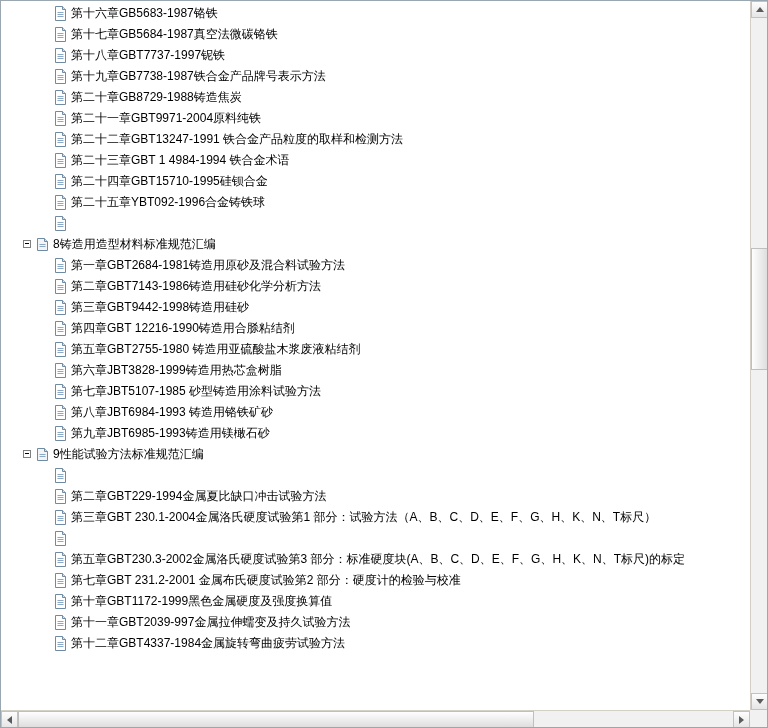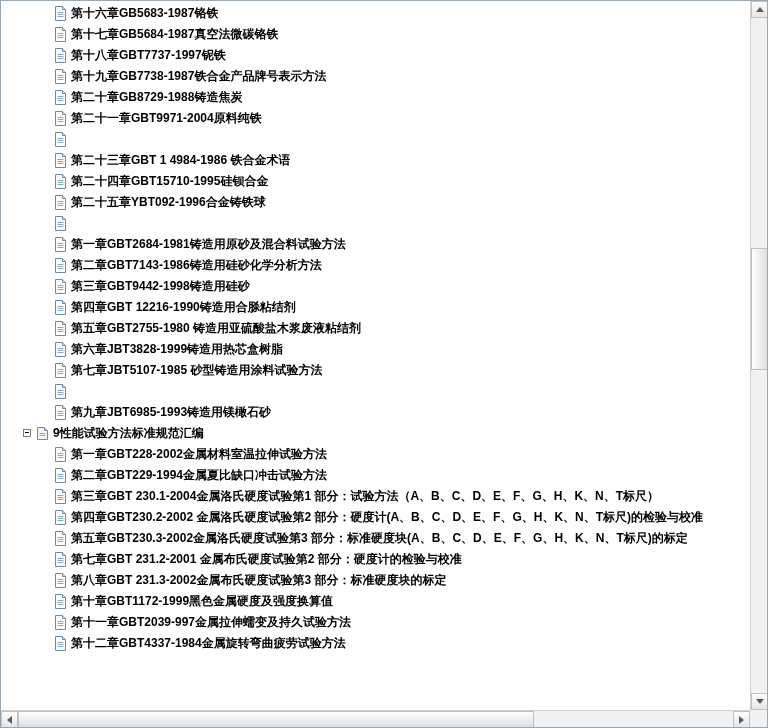--- a/index.html
+++ b/index.html
@@ -27,21 +27,20 @@
   #tree-viewport {
     position: absolute;
     left: 0;
     top: 0;
     right: 17px;
     bottom: 17px;
     overflow: hidden;
     background: #ffffff;
     padding-top: 2px;
     box-sizing: border-box;
-    font-weight: bold;
   }
   .row {
     display: flex;
     align-items: center;
     height: 21px;
     line-height: 21px;
     white-space: nowrap;
     padding-left: 2px;
   }
   .indent {
@@ -254,34 +253,35 @@
           <span class="expander"></span>
           <span class="icon-doc">
             <svg width="13" height="15" viewBox="0 0 13 15" xmlns="http://www.w3.org/2000/svg">
               <path d="M1.5 0.5 H8.5 L11.5 3.5 V14.5 H1.5 Z" fill="#ffffff" stroke="#6f8ba4" stroke-width="1"></path>
               <path d="M8.5 0.5 V3.5 H11.5" fill="#d5e3f0" stroke="#6f8ba4" stroke-width="1"></path>
               <line x1="3.5" y1="6.5" x2="9.5" y2="6.5" stroke="#8ba9c6" stroke-width="1"></line>
               <line x1="3.5" y1="8.5" x2="9.5" y2="8.5" stroke="#8ba9c6" stroke-width="1"></line>
               <line x1="3.5" y1="10.5" x2="9.5" y2="10.5" stroke="#8ba9c6" stroke-width="1"></line>
             </svg>
           </span>
-        </div>
-        <div class="row">
-          <span class="indent" style="width: 36px;"></span>
-          <span class="expander"></span>
-          <span class="icon-doc">
-            <svg width="13" height="15" viewBox="0 0 13 15" xmlns="http://www.w3.org/2000/svg">
-              <path d="M1.5 0.5 H8.5 L11.5 3.5 V14.5 H1.5 Z" fill="#ffffff" stroke="#6f8ba4" stroke-width="1"></path>
-              <path d="M8.5 0.5 V3.5 H11.5" fill="#d5e3f0" stroke="#6f8ba4" stroke-width="1"></path>
-              <line x1="3.5" y1="6.5" x2="9.5" y2="6.5" stroke="#8ba9c6" stroke-width="1"></line>
-              <line x1="3.5" y1="8.5" x2="9.5" y2="8.5" stroke="#8ba9c6" stroke-width="1"></line>
-              <line x1="3.5" y1="10.5" x2="9.5" y2="10.5" stroke="#8ba9c6" stroke-width="1"></line>
-            </svg>
-          </span>
-          <span class="label">第二十三章GBT 1 4984-1986 铁合金术语</span>
+          <span class="label">第二十二章GBT13247-1991 铁合金产品粒度的取样和检测方法</span>
+        </div>
+        <div class="row">
+          <span class="indent" style="width: 36px;"></span>
+          <span class="expander"></span>
+          <span class="icon-doc">
+            <svg width="13" height="15" viewBox="0 0 13 15" xmlns="http://www.w3.org/2000/svg">
+              <path d="M1.5 0.5 H8.5 L11.5 3.5 V14.5 H1.5 Z" fill="#ffffff" stroke="#6f8ba4" stroke-width="1"></path>
+              <path d="M8.5 0.5 V3.5 H11.5" fill="#d5e3f0" stroke="#6f8ba4" stroke-width="1"></path>
+              <line x1="3.5" y1="6.5" x2="9.5" y2="6.5" stroke="#8ba9c6" stroke-width="1"></line>
+              <line x1="3.5" y1="8.5" x2="9.5" y2="8.5" stroke="#8ba9c6" stroke-width="1"></line>
+              <line x1="3.5" y1="10.5" x2="9.5" y2="10.5" stroke="#8ba9c6" stroke-width="1"></line>
+            </svg>
+          </span>
+          <span class="label">第二十三章GBT 1 4984-1994 铁合金术语</span>
         </div>
         <div class="row">
           <span class="indent" style="width: 36px;"></span>
           <span class="expander"></span>
           <span class="icon-doc">
             <svg width="13" height="15" viewBox="0 0 13 15" xmlns="http://www.w3.org/2000/svg">
               <path d="M1.5 0.5 H8.5 L11.5 3.5 V14.5 H1.5 Z" fill="#ffffff" stroke="#6f8ba4" stroke-width="1"></path>
               <path d="M8.5 0.5 V3.5 H11.5" fill="#d5e3f0" stroke="#6f8ba4" stroke-width="1"></path>
               <line x1="3.5" y1="6.5" x2="9.5" y2="6.5" stroke="#8ba9c6" stroke-width="1"></line>
               <line x1="3.5" y1="8.5" x2="9.5" y2="8.5" stroke="#8ba9c6" stroke-width="1"></line>
@@ -309,172 +309,185 @@
           <span class="expander"></span>
           <span class="icon-doc">
             <svg width="13" height="15" viewBox="0 0 13 15" xmlns="http://www.w3.org/2000/svg">
               <path d="M1.5 0.5 H8.5 L11.5 3.5 V14.5 H1.5 Z" fill="#ffffff" stroke="#6f8ba4" stroke-width="1"></path>
               <path d="M8.5 0.5 V3.5 H11.5" fill="#d5e3f0" stroke="#6f8ba4" stroke-width="1"></path>
               <line x1="3.5" y1="6.5" x2="9.5" y2="6.5" stroke="#8ba9c6" stroke-width="1"></line>
               <line x1="3.5" y1="8.5" x2="9.5" y2="8.5" stroke="#8ba9c6" stroke-width="1"></line>
               <line x1="3.5" y1="10.5" x2="9.5" y2="10.5" stroke="#8ba9c6" stroke-width="1"></line>
             </svg>
           </span>
-        </div>
-        <div class="row">
-          <span class="indent" style="width: 36px;"></span>
-          <span class="expander"></span>
-          <span class="icon-doc">
-            <svg width="13" height="15" viewBox="0 0 13 15" xmlns="http://www.w3.org/2000/svg">
-              <path d="M1.5 0.5 H8.5 L11.5 3.5 V14.5 H1.5 Z" fill="#ffffff" stroke="#6f8ba4" stroke-width="1"></path>
-              <path d="M8.5 0.5 V3.5 H11.5" fill="#d5e3f0" stroke="#6f8ba4" stroke-width="1"></path>
-              <line x1="3.5" y1="6.5" x2="9.5" y2="6.5" stroke="#8ba9c6" stroke-width="1"></line>
-              <line x1="3.5" y1="8.5" x2="9.5" y2="8.5" stroke="#8ba9c6" stroke-width="1"></line>
-              <line x1="3.5" y1="10.5" x2="9.5" y2="10.5" stroke="#8ba9c6" stroke-width="1"></line>
-            </svg>
-          </span>
-          <span class="label">第一章GBT2684-1981铸造用原砂及混合料试验方法</span>
-        </div>
-        <div class="row">
-          <span class="indent" style="width: 36px;"></span>
-          <span class="expander"></span>
-          <span class="icon-doc">
-            <svg width="13" height="15" viewBox="0 0 13 15" xmlns="http://www.w3.org/2000/svg">
-              <path d="M1.5 0.5 H8.5 L11.5 3.5 V14.5 H1.5 Z" fill="#ffffff" stroke="#6f8ba4" stroke-width="1"></path>
-              <path d="M8.5 0.5 V3.5 H11.5" fill="#d5e3f0" stroke="#6f8ba4" stroke-width="1"></path>
-              <line x1="3.5" y1="6.5" x2="9.5" y2="6.5" stroke="#8ba9c6" stroke-width="1"></line>
-              <line x1="3.5" y1="8.5" x2="9.5" y2="8.5" stroke="#8ba9c6" stroke-width="1"></line>
-              <line x1="3.5" y1="10.5" x2="9.5" y2="10.5" stroke="#8ba9c6" stroke-width="1"></line>
-            </svg>
-          </span>
-          <span class="label">第二章GBT7143-1986铸造用硅砂化学分析方法</span>
-        </div>
-        <div class="row">
-          <span class="indent" style="width: 36px;"></span>
-          <span class="expander"></span>
-          <span class="icon-doc">
-            <svg width="13" height="15" viewBox="0 0 13 15" xmlns="http://www.w3.org/2000/svg">
-              <path d="M1.5 0.5 H8.5 L11.5 3.5 V14.5 H1.5 Z" fill="#ffffff" stroke="#6f8ba4" stroke-width="1"></path>
-              <path d="M8.5 0.5 V3.5 H11.5" fill="#d5e3f0" stroke="#6f8ba4" stroke-width="1"></path>
-              <line x1="3.5" y1="6.5" x2="9.5" y2="6.5" stroke="#8ba9c6" stroke-width="1"></line>
-              <line x1="3.5" y1="8.5" x2="9.5" y2="8.5" stroke="#8ba9c6" stroke-width="1"></line>
-              <line x1="3.5" y1="10.5" x2="9.5" y2="10.5" stroke="#8ba9c6" stroke-width="1"></line>
-            </svg>
-          </span>
-          <span class="label">第三章GBT9442-1998铸造用硅砂</span>
-        </div>
-        <div class="row">
-          <span class="indent" style="width: 36px;"></span>
-          <span class="expander"></span>
-          <span class="icon-doc">
-            <svg width="13" height="15" viewBox="0 0 13 15" xmlns="http://www.w3.org/2000/svg">
-              <path d="M1.5 0.5 H8.5 L11.5 3.5 V14.5 H1.5 Z" fill="#ffffff" stroke="#6f8ba4" stroke-width="1"></path>
-              <path d="M8.5 0.5 V3.5 H11.5" fill="#d5e3f0" stroke="#6f8ba4" stroke-width="1"></path>
-              <line x1="3.5" y1="6.5" x2="9.5" y2="6.5" stroke="#8ba9c6" stroke-width="1"></line>
-              <line x1="3.5" y1="8.5" x2="9.5" y2="8.5" stroke="#8ba9c6" stroke-width="1"></line>
-              <line x1="3.5" y1="10.5" x2="9.5" y2="10.5" stroke="#8ba9c6" stroke-width="1"></line>
-            </svg>
-          </span>
-          <span class="label">第四章GBT 12216-1990铸造用合脎粘结剂</span>
-        </div>
-        <div class="row">
-          <span class="indent" style="width: 36px;"></span>
-          <span class="expander"></span>
-          <span class="icon-doc">
-            <svg width="13" height="15" viewBox="0 0 13 15" xmlns="http://www.w3.org/2000/svg">
-              <path d="M1.5 0.5 H8.5 L11.5 3.5 V14.5 H1.5 Z" fill="#ffffff" stroke="#6f8ba4" stroke-width="1"></path>
-              <path d="M8.5 0.5 V3.5 H11.5" fill="#d5e3f0" stroke="#6f8ba4" stroke-width="1"></path>
-              <line x1="3.5" y1="6.5" x2="9.5" y2="6.5" stroke="#8ba9c6" stroke-width="1"></line>
-              <line x1="3.5" y1="8.5" x2="9.5" y2="8.5" stroke="#8ba9c6" stroke-width="1"></line>
-              <line x1="3.5" y1="10.5" x2="9.5" y2="10.5" stroke="#8ba9c6" stroke-width="1"></line>
-            </svg>
-          </span>
-          <span class="label">第五章GBT2755-1980 铸造用亚硫酸盐木浆废液粘结剂</span>
-        </div>
-        <div class="row">
-          <span class="indent" style="width: 36px;"></span>
-          <span class="expander"></span>
-          <span class="icon-doc">
-            <svg width="13" height="15" viewBox="0 0 13 15" xmlns="http://www.w3.org/2000/svg">
-              <path d="M1.5 0.5 H8.5 L11.5 3.5 V14.5 H1.5 Z" fill="#ffffff" stroke="#6f8ba4" stroke-width="1"></path>
-              <path d="M8.5 0.5 V3.5 H11.5" fill="#d5e3f0" stroke="#6f8ba4" stroke-width="1"></path>
-              <line x1="3.5" y1="6.5" x2="9.5" y2="6.5" stroke="#8ba9c6" stroke-width="1"></line>
-              <line x1="3.5" y1="8.5" x2="9.5" y2="8.5" stroke="#8ba9c6" stroke-width="1"></line>
-              <line x1="3.5" y1="10.5" x2="9.5" y2="10.5" stroke="#8ba9c6" stroke-width="1"></line>
-            </svg>
-          </span>
-          <span class="label">第六章JBT3828-1999铸造用热芯盒树脂</span>
-        </div>
-        <div class="row">
-          <span class="indent" style="width: 36px;"></span>
-          <span class="expander"></span>
-          <span class="icon-doc">
-            <svg width="13" height="15" viewBox="0 0 13 15" xmlns="http://www.w3.org/2000/svg">
-              <path d="M1.5 0.5 H8.5 L11.5 3.5 V14.5 H1.5 Z" fill="#ffffff" stroke="#6f8ba4" stroke-width="1"></path>
-              <path d="M8.5 0.5 V3.5 H11.5" fill="#d5e3f0" stroke="#6f8ba4" stroke-width="1"></path>
-              <line x1="3.5" y1="6.5" x2="9.5" y2="6.5" stroke="#8ba9c6" stroke-width="1"></line>
-              <line x1="3.5" y1="8.5" x2="9.5" y2="8.5" stroke="#8ba9c6" stroke-width="1"></line>
-              <line x1="3.5" y1="10.5" x2="9.5" y2="10.5" stroke="#8ba9c6" stroke-width="1"></line>
-            </svg>
-          </span>
-          <span class="label">第七章JBT5107-1985 砂型铸造用涂料试验方法</span>
-        </div>
-        <div class="row">
-          <span class="indent" style="width: 36px;"></span>
-          <span class="expander"></span>
-          <span class="icon-doc">
-            <svg width="13" height="15" viewBox="0 0 13 15" xmlns="http://www.w3.org/2000/svg">
-              <path d="M1.5 0.5 H8.5 L11.5 3.5 V14.5 H1.5 Z" fill="#ffffff" stroke="#6f8ba4" stroke-width="1"></path>
-              <path d="M8.5 0.5 V3.5 H11.5" fill="#d5e3f0" stroke="#6f8ba4" stroke-width="1"></path>
-              <line x1="3.5" y1="6.5" x2="9.5" y2="6.5" stroke="#8ba9c6" stroke-width="1"></line>
-              <line x1="3.5" y1="8.5" x2="9.5" y2="8.5" stroke="#8ba9c6" stroke-width="1"></line>
-              <line x1="3.5" y1="10.5" x2="9.5" y2="10.5" stroke="#8ba9c6" stroke-width="1"></line>
-            </svg>
-          </span>
-        </div>
-        <div class="row">
-          <span class="indent" style="width: 36px;"></span>
-          <span class="expander"></span>
-          <span class="icon-doc">
-            <svg width="13" height="15" viewBox="0 0 13 15" xmlns="http://www.w3.org/2000/svg">
-              <path d="M1.5 0.5 H8.5 L11.5 3.5 V14.5 H1.5 Z" fill="#ffffff" stroke="#6f8ba4" stroke-width="1"></path>
-              <path d="M8.5 0.5 V3.5 H11.5" fill="#d5e3f0" stroke="#6f8ba4" stroke-width="1"></path>
-              <line x1="3.5" y1="6.5" x2="9.5" y2="6.5" stroke="#8ba9c6" stroke-width="1"></line>
-              <line x1="3.5" y1="8.5" x2="9.5" y2="8.5" stroke="#8ba9c6" stroke-width="1"></line>
-              <line x1="3.5" y1="10.5" x2="9.5" y2="10.5" stroke="#8ba9c6" stroke-width="1"></line>
-            </svg>
-          </span>
-          <span class="label">第九章JBT6985-1993铸造用镁橄石砂</span>
         </div>
         <div class="row group">
           <span class="indent" style="width: 18px;"></span>
           <span class="expander has-box"></span>
           <span class="icon-doc">
             <svg width="13" height="15" viewBox="0 0 13 15" xmlns="http://www.w3.org/2000/svg">
               <path d="M1.5 1.5 H8.5 L11.5 4.5 V13.5 H1.5 Z" fill="#f4f4f4" stroke="#6f8ba4" stroke-width="1"></path>
               <path d="M8.5 1.5 V4.5 H11.5" fill="#cfdceb" stroke="#6f8ba4" stroke-width="1"></path>
               <line x1="3.5" y1="7.5" x2="9.5" y2="7.5" stroke="#8ba9c6" stroke-width="1"></line>
               <line x1="3.5" y1="9.5" x2="9.5" y2="9.5" stroke="#8ba9c6" stroke-width="1"></line>
             </svg>
           </span>
+          <span class="label">8铸造用造型材料标准规范汇编</span>
+        </div>
+        <div class="row">
+          <span class="indent" style="width: 36px;"></span>
+          <span class="expander"></span>
+          <span class="icon-doc">
+            <svg width="13" height="15" viewBox="0 0 13 15" xmlns="http://www.w3.org/2000/svg">
+              <path d="M1.5 0.5 H8.5 L11.5 3.5 V14.5 H1.5 Z" fill="#ffffff" stroke="#6f8ba4" stroke-width="1"></path>
+              <path d="M8.5 0.5 V3.5 H11.5" fill="#d5e3f0" stroke="#6f8ba4" stroke-width="1"></path>
+              <line x1="3.5" y1="6.5" x2="9.5" y2="6.5" stroke="#8ba9c6" stroke-width="1"></line>
+              <line x1="3.5" y1="8.5" x2="9.5" y2="8.5" stroke="#8ba9c6" stroke-width="1"></line>
+              <line x1="3.5" y1="10.5" x2="9.5" y2="10.5" stroke="#8ba9c6" stroke-width="1"></line>
+            </svg>
+          </span>
+          <span class="label">第一章GBT2684-1981铸造用原砂及混合料试验方法</span>
+        </div>
+        <div class="row">
+          <span class="indent" style="width: 36px;"></span>
+          <span class="expander"></span>
+          <span class="icon-doc">
+            <svg width="13" height="15" viewBox="0 0 13 15" xmlns="http://www.w3.org/2000/svg">
+              <path d="M1.5 0.5 H8.5 L11.5 3.5 V14.5 H1.5 Z" fill="#ffffff" stroke="#6f8ba4" stroke-width="1"></path>
+              <path d="M8.5 0.5 V3.5 H11.5" fill="#d5e3f0" stroke="#6f8ba4" stroke-width="1"></path>
+              <line x1="3.5" y1="6.5" x2="9.5" y2="6.5" stroke="#8ba9c6" stroke-width="1"></line>
+              <line x1="3.5" y1="8.5" x2="9.5" y2="8.5" stroke="#8ba9c6" stroke-width="1"></line>
+              <line x1="3.5" y1="10.5" x2="9.5" y2="10.5" stroke="#8ba9c6" stroke-width="1"></line>
+            </svg>
+          </span>
+          <span class="label">第二章GBT7143-1986铸造用硅砂化学分析方法</span>
+        </div>
+        <div class="row">
+          <span class="indent" style="width: 36px;"></span>
+          <span class="expander"></span>
+          <span class="icon-doc">
+            <svg width="13" height="15" viewBox="0 0 13 15" xmlns="http://www.w3.org/2000/svg">
+              <path d="M1.5 0.5 H8.5 L11.5 3.5 V14.5 H1.5 Z" fill="#ffffff" stroke="#6f8ba4" stroke-width="1"></path>
+              <path d="M8.5 0.5 V3.5 H11.5" fill="#d5e3f0" stroke="#6f8ba4" stroke-width="1"></path>
+              <line x1="3.5" y1="6.5" x2="9.5" y2="6.5" stroke="#8ba9c6" stroke-width="1"></line>
+              <line x1="3.5" y1="8.5" x2="9.5" y2="8.5" stroke="#8ba9c6" stroke-width="1"></line>
+              <line x1="3.5" y1="10.5" x2="9.5" y2="10.5" stroke="#8ba9c6" stroke-width="1"></line>
+            </svg>
+          </span>
+          <span class="label">第三章GBT9442-1998铸造用硅砂</span>
+        </div>
+        <div class="row">
+          <span class="indent" style="width: 36px;"></span>
+          <span class="expander"></span>
+          <span class="icon-doc">
+            <svg width="13" height="15" viewBox="0 0 13 15" xmlns="http://www.w3.org/2000/svg">
+              <path d="M1.5 0.5 H8.5 L11.5 3.5 V14.5 H1.5 Z" fill="#ffffff" stroke="#6f8ba4" stroke-width="1"></path>
+              <path d="M8.5 0.5 V3.5 H11.5" fill="#d5e3f0" stroke="#6f8ba4" stroke-width="1"></path>
+              <line x1="3.5" y1="6.5" x2="9.5" y2="6.5" stroke="#8ba9c6" stroke-width="1"></line>
+              <line x1="3.5" y1="8.5" x2="9.5" y2="8.5" stroke="#8ba9c6" stroke-width="1"></line>
+              <line x1="3.5" y1="10.5" x2="9.5" y2="10.5" stroke="#8ba9c6" stroke-width="1"></line>
+            </svg>
+          </span>
+          <span class="label">第四章GBT 12216-1990铸造用合脎粘结剂</span>
+        </div>
+        <div class="row">
+          <span class="indent" style="width: 36px;"></span>
+          <span class="expander"></span>
+          <span class="icon-doc">
+            <svg width="13" height="15" viewBox="0 0 13 15" xmlns="http://www.w3.org/2000/svg">
+              <path d="M1.5 0.5 H8.5 L11.5 3.5 V14.5 H1.5 Z" fill="#ffffff" stroke="#6f8ba4" stroke-width="1"></path>
+              <path d="M8.5 0.5 V3.5 H11.5" fill="#d5e3f0" stroke="#6f8ba4" stroke-width="1"></path>
+              <line x1="3.5" y1="6.5" x2="9.5" y2="6.5" stroke="#8ba9c6" stroke-width="1"></line>
+              <line x1="3.5" y1="8.5" x2="9.5" y2="8.5" stroke="#8ba9c6" stroke-width="1"></line>
+              <line x1="3.5" y1="10.5" x2="9.5" y2="10.5" stroke="#8ba9c6" stroke-width="1"></line>
+            </svg>
+          </span>
+          <span class="label">第五章GBT2755-1980 铸造用亚硫酸盐木浆废液粘结剂</span>
+        </div>
+        <div class="row">
+          <span class="indent" style="width: 36px;"></span>
+          <span class="expander"></span>
+          <span class="icon-doc">
+            <svg width="13" height="15" viewBox="0 0 13 15" xmlns="http://www.w3.org/2000/svg">
+              <path d="M1.5 0.5 H8.5 L11.5 3.5 V14.5 H1.5 Z" fill="#ffffff" stroke="#6f8ba4" stroke-width="1"></path>
+              <path d="M8.5 0.5 V3.5 H11.5" fill="#d5e3f0" stroke="#6f8ba4" stroke-width="1"></path>
+              <line x1="3.5" y1="6.5" x2="9.5" y2="6.5" stroke="#8ba9c6" stroke-width="1"></line>
+              <line x1="3.5" y1="8.5" x2="9.5" y2="8.5" stroke="#8ba9c6" stroke-width="1"></line>
+              <line x1="3.5" y1="10.5" x2="9.5" y2="10.5" stroke="#8ba9c6" stroke-width="1"></line>
+            </svg>
+          </span>
+          <span class="label">第六章JBT3828-1999铸造用热芯盒树脂</span>
+        </div>
+        <div class="row">
+          <span class="indent" style="width: 36px;"></span>
+          <span class="expander"></span>
+          <span class="icon-doc">
+            <svg width="13" height="15" viewBox="0 0 13 15" xmlns="http://www.w3.org/2000/svg">
+              <path d="M1.5 0.5 H8.5 L11.5 3.5 V14.5 H1.5 Z" fill="#ffffff" stroke="#6f8ba4" stroke-width="1"></path>
+              <path d="M8.5 0.5 V3.5 H11.5" fill="#d5e3f0" stroke="#6f8ba4" stroke-width="1"></path>
+              <line x1="3.5" y1="6.5" x2="9.5" y2="6.5" stroke="#8ba9c6" stroke-width="1"></line>
+              <line x1="3.5" y1="8.5" x2="9.5" y2="8.5" stroke="#8ba9c6" stroke-width="1"></line>
+              <line x1="3.5" y1="10.5" x2="9.5" y2="10.5" stroke="#8ba9c6" stroke-width="1"></line>
+            </svg>
+          </span>
+          <span class="label">第七章JBT5107-1985 砂型铸造用涂料试验方法</span>
+        </div>
+        <div class="row">
+          <span class="indent" style="width: 36px;"></span>
+          <span class="expander"></span>
+          <span class="icon-doc">
+            <svg width="13" height="15" viewBox="0 0 13 15" xmlns="http://www.w3.org/2000/svg">
+              <path d="M1.5 0.5 H8.5 L11.5 3.5 V14.5 H1.5 Z" fill="#ffffff" stroke="#6f8ba4" stroke-width="1"></path>
+              <path d="M8.5 0.5 V3.5 H11.5" fill="#d5e3f0" stroke="#6f8ba4" stroke-width="1"></path>
+              <line x1="3.5" y1="6.5" x2="9.5" y2="6.5" stroke="#8ba9c6" stroke-width="1"></line>
+              <line x1="3.5" y1="8.5" x2="9.5" y2="8.5" stroke="#8ba9c6" stroke-width="1"></line>
+              <line x1="3.5" y1="10.5" x2="9.5" y2="10.5" stroke="#8ba9c6" stroke-width="1"></line>
+            </svg>
+          </span>
+          <span class="label">第八章JBT6984-1993 铸造用铬铁矿砂</span>
+        </div>
+        <div class="row">
+          <span class="indent" style="width: 36px;"></span>
+          <span class="expander"></span>
+          <span class="icon-doc">
+            <svg width="13" height="15" viewBox="0 0 13 15" xmlns="http://www.w3.org/2000/svg">
+              <path d="M1.5 0.5 H8.5 L11.5 3.5 V14.5 H1.5 Z" fill="#ffffff" stroke="#6f8ba4" stroke-width="1"></path>
+              <path d="M8.5 0.5 V3.5 H11.5" fill="#d5e3f0" stroke="#6f8ba4" stroke-width="1"></path>
+              <line x1="3.5" y1="6.5" x2="9.5" y2="6.5" stroke="#8ba9c6" stroke-width="1"></line>
+              <line x1="3.5" y1="8.5" x2="9.5" y2="8.5" stroke="#8ba9c6" stroke-width="1"></line>
+              <line x1="3.5" y1="10.5" x2="9.5" y2="10.5" stroke="#8ba9c6" stroke-width="1"></line>
+            </svg>
+          </span>
+          <span class="label">第九章JBT6985-1993铸造用镁橄石砂</span>
+        </div>
+        <div class="row group">
+          <span class="indent" style="width: 18px;"></span>
+          <span class="expander has-box"></span>
+          <span class="icon-doc">
+            <svg width="13" height="15" viewBox="0 0 13 15" xmlns="http://www.w3.org/2000/svg">
+              <path d="M1.5 1.5 H8.5 L11.5 4.5 V13.5 H1.5 Z" fill="#f4f4f4" stroke="#6f8ba4" stroke-width="1"></path>
+              <path d="M8.5 1.5 V4.5 H11.5" fill="#cfdceb" stroke="#6f8ba4" stroke-width="1"></path>
+              <line x1="3.5" y1="7.5" x2="9.5" y2="7.5" stroke="#8ba9c6" stroke-width="1"></line>
+              <line x1="3.5" y1="9.5" x2="9.5" y2="9.5" stroke="#8ba9c6" stroke-width="1"></line>
+            </svg>
+          </span>
           <span class="label">9性能试验方法标准规范汇编</span>
         </div>
         <div class="row">
           <span class="indent" style="width: 36px;"></span>
           <span class="expander"></span>
           <span class="icon-doc">
             <svg width="13" height="15" viewBox="0 0 13 15" xmlns="http://www.w3.org/2000/svg">
               <path d="M1.5 0.5 H8.5 L11.5 3.5 V14.5 H1.5 Z" fill="#ffffff" stroke="#6f8ba4" stroke-width="1"></path>
               <path d="M8.5 0.5 V3.5 H11.5" fill="#d5e3f0" stroke="#6f8ba4" stroke-width="1"></path>
               <line x1="3.5" y1="6.5" x2="9.5" y2="6.5" stroke="#8ba9c6" stroke-width="1"></line>
               <line x1="3.5" y1="8.5" x2="9.5" y2="8.5" stroke="#8ba9c6" stroke-width="1"></line>
               <line x1="3.5" y1="10.5" x2="9.5" y2="10.5" stroke="#8ba9c6" stroke-width="1"></line>
             </svg>
           </span>
-          <span class="label">第一章GBT228-2002金属材料室温拉伸试验方法</span>
         </div>
         <div class="row">
           <span class="indent" style="width: 36px;"></span>
           <span class="expander"></span>
           <span class="icon-doc">
             <svg width="13" height="15" viewBox="0 0 13 15" xmlns="http://www.w3.org/2000/svg">
               <path d="M1.5 0.5 H8.5 L11.5 3.5 V14.5 H1.5 Z" fill="#ffffff" stroke="#6f8ba4" stroke-width="1"></path>
               <path d="M8.5 0.5 V3.5 H11.5" fill="#d5e3f0" stroke="#6f8ba4" stroke-width="1"></path>
               <line x1="3.5" y1="6.5" x2="9.5" y2="6.5" stroke="#8ba9c6" stroke-width="1"></line>
               <line x1="3.5" y1="8.5" x2="9.5" y2="8.5" stroke="#8ba9c6" stroke-width="1"></line>
@@ -502,21 +515,20 @@
           <span class="expander"></span>
           <span class="icon-doc">
             <svg width="13" height="15" viewBox="0 0 13 15" xmlns="http://www.w3.org/2000/svg">
               <path d="M1.5 0.5 H8.5 L11.5 3.5 V14.5 H1.5 Z" fill="#ffffff" stroke="#6f8ba4" stroke-width="1"></path>
               <path d="M8.5 0.5 V3.5 H11.5" fill="#d5e3f0" stroke="#6f8ba4" stroke-width="1"></path>
               <line x1="3.5" y1="6.5" x2="9.5" y2="6.5" stroke="#8ba9c6" stroke-width="1"></line>
               <line x1="3.5" y1="8.5" x2="9.5" y2="8.5" stroke="#8ba9c6" stroke-width="1"></line>
               <line x1="3.5" y1="10.5" x2="9.5" y2="10.5" stroke="#8ba9c6" stroke-width="1"></line>
             </svg>
           </span>
-          <span class="label">第四章GBT230.2-2002 金属洛氏硬度试验第2 部分：硬度计(A、B、C、D、E、F、G、H、K、N、T标尺)的检验与校准</span>
         </div>
         <div class="row">
           <span class="indent" style="width: 36px;"></span>
           <span class="expander"></span>
           <span class="icon-doc">
             <svg width="13" height="15" viewBox="0 0 13 15" xmlns="http://www.w3.org/2000/svg">
               <path d="M1.5 0.5 H8.5 L11.5 3.5 V14.5 H1.5 Z" fill="#ffffff" stroke="#6f8ba4" stroke-width="1"></path>
               <path d="M8.5 0.5 V3.5 H11.5" fill="#d5e3f0" stroke="#6f8ba4" stroke-width="1"></path>
               <line x1="3.5" y1="6.5" x2="9.5" y2="6.5" stroke="#8ba9c6" stroke-width="1"></line>
               <line x1="3.5" y1="8.5" x2="9.5" y2="8.5" stroke="#8ba9c6" stroke-width="1"></line>
@@ -531,34 +543,20 @@
           <span class="icon-doc">
             <svg width="13" height="15" viewBox="0 0 13 15" xmlns="http://www.w3.org/2000/svg">
               <path d="M1.5 0.5 H8.5 L11.5 3.5 V14.5 H1.5 Z" fill="#ffffff" stroke="#6f8ba4" stroke-width="1"></path>
               <path d="M8.5 0.5 V3.5 H11.5" fill="#d5e3f0" stroke="#6f8ba4" stroke-width="1"></path>
               <line x1="3.5" y1="6.5" x2="9.5" y2="6.5" stroke="#8ba9c6" stroke-width="1"></line>
               <line x1="3.5" y1="8.5" x2="9.5" y2="8.5" stroke="#8ba9c6" stroke-width="1"></line>
               <line x1="3.5" y1="10.5" x2="9.5" y2="10.5" stroke="#8ba9c6" stroke-width="1"></line>
             </svg>
           </span>
           <span class="label">第七章GBT 231.2-2001 金属布氏硬度试验第2 部分：硬度计的检验与校准</span>
-        </div>
-        <div class="row">
-          <span class="indent" style="width: 36px;"></span>
-          <span class="expander"></span>
-          <span class="icon-doc">
-            <svg width="13" height="15" viewBox="0 0 13 15" xmlns="http://www.w3.org/2000/svg">
-              <path d="M1.5 0.5 H8.5 L11.5 3.5 V14.5 H1.5 Z" fill="#ffffff" stroke="#6f8ba4" stroke-width="1"></path>
-              <path d="M8.5 0.5 V3.5 H11.5" fill="#d5e3f0" stroke="#6f8ba4" stroke-width="1"></path>
-              <line x1="3.5" y1="6.5" x2="9.5" y2="6.5" stroke="#8ba9c6" stroke-width="1"></line>
-              <line x1="3.5" y1="8.5" x2="9.5" y2="8.5" stroke="#8ba9c6" stroke-width="1"></line>
-              <line x1="3.5" y1="10.5" x2="9.5" y2="10.5" stroke="#8ba9c6" stroke-width="1"></line>
-            </svg>
-          </span>
-          <span class="label">第八章GBT 231.3-2002金属布氏硬度试验第3 部分：标准硬度块的标定</span>
         </div>
         <div class="row">
           <span class="indent" style="width: 36px;"></span>
           <span class="expander"></span>
           <span class="icon-doc">
             <svg width="13" height="15" viewBox="0 0 13 15" xmlns="http://www.w3.org/2000/svg">
               <path d="M1.5 0.5 H8.5 L11.5 3.5 V14.5 H1.5 Z" fill="#ffffff" stroke="#6f8ba4" stroke-width="1"></path>
               <path d="M8.5 0.5 V3.5 H11.5" fill="#d5e3f0" stroke="#6f8ba4" stroke-width="1"></path>
               <line x1="3.5" y1="6.5" x2="9.5" y2="6.5" stroke="#8ba9c6" stroke-width="1"></line>
               <line x1="3.5" y1="8.5" x2="9.5" y2="8.5" stroke="#8ba9c6" stroke-width="1"></line>

